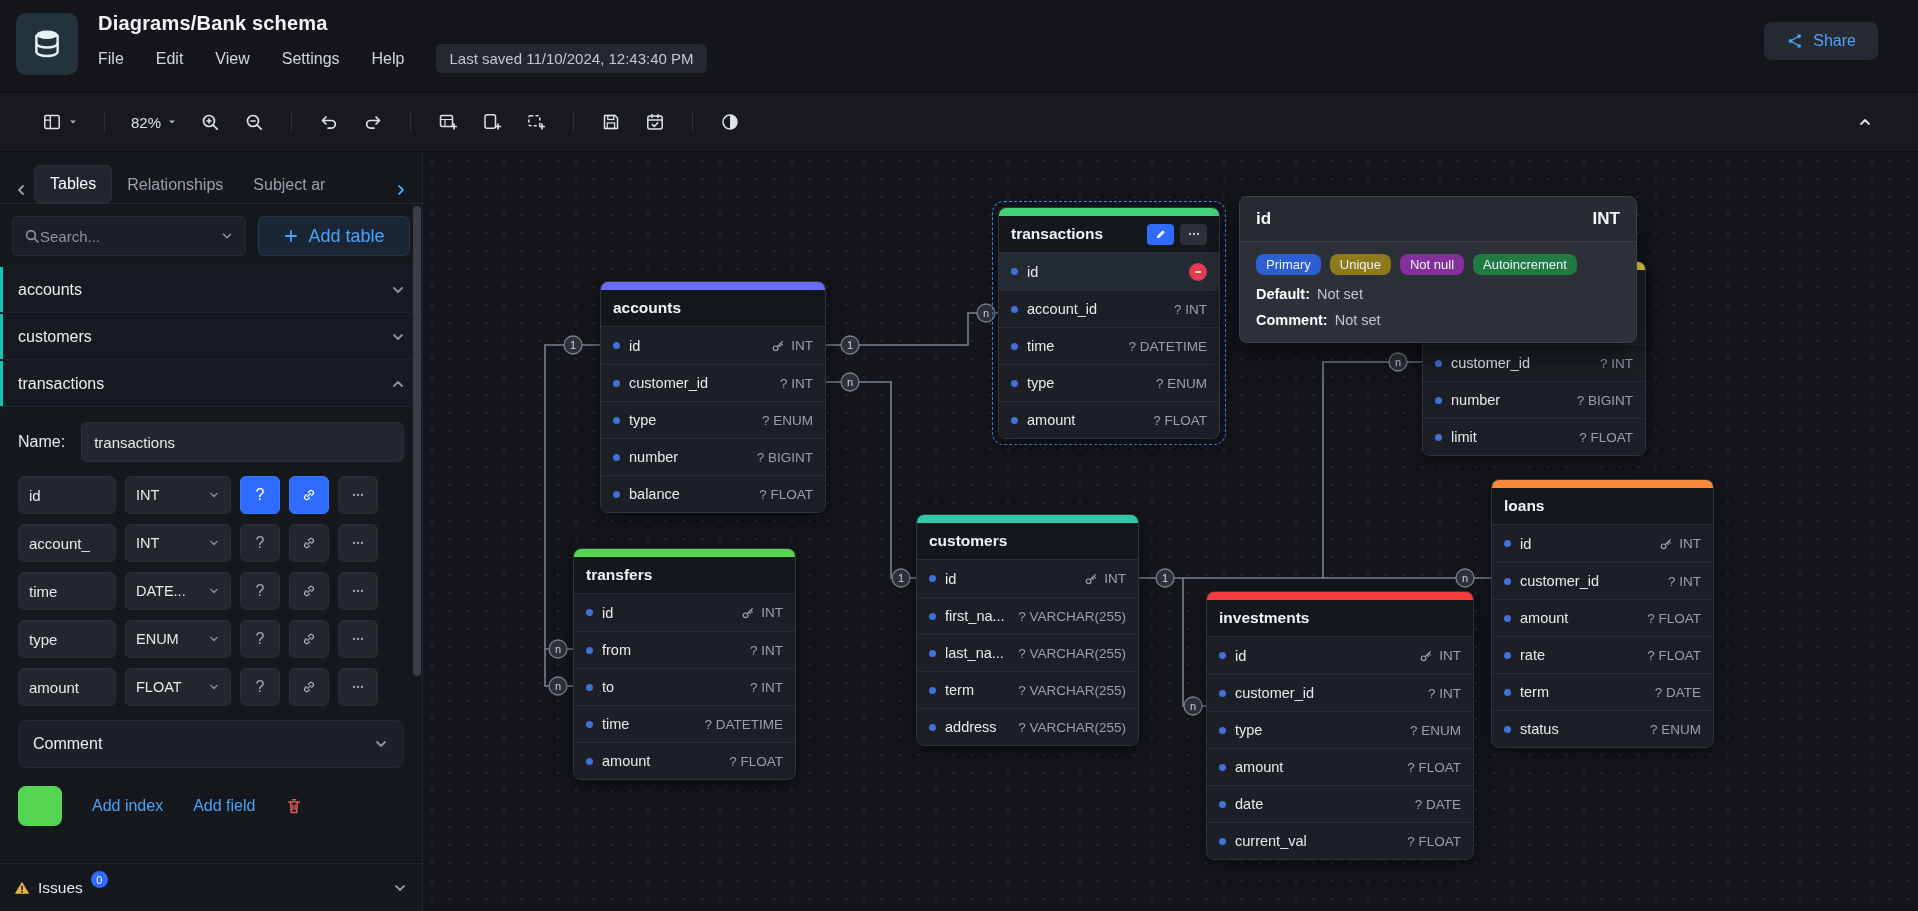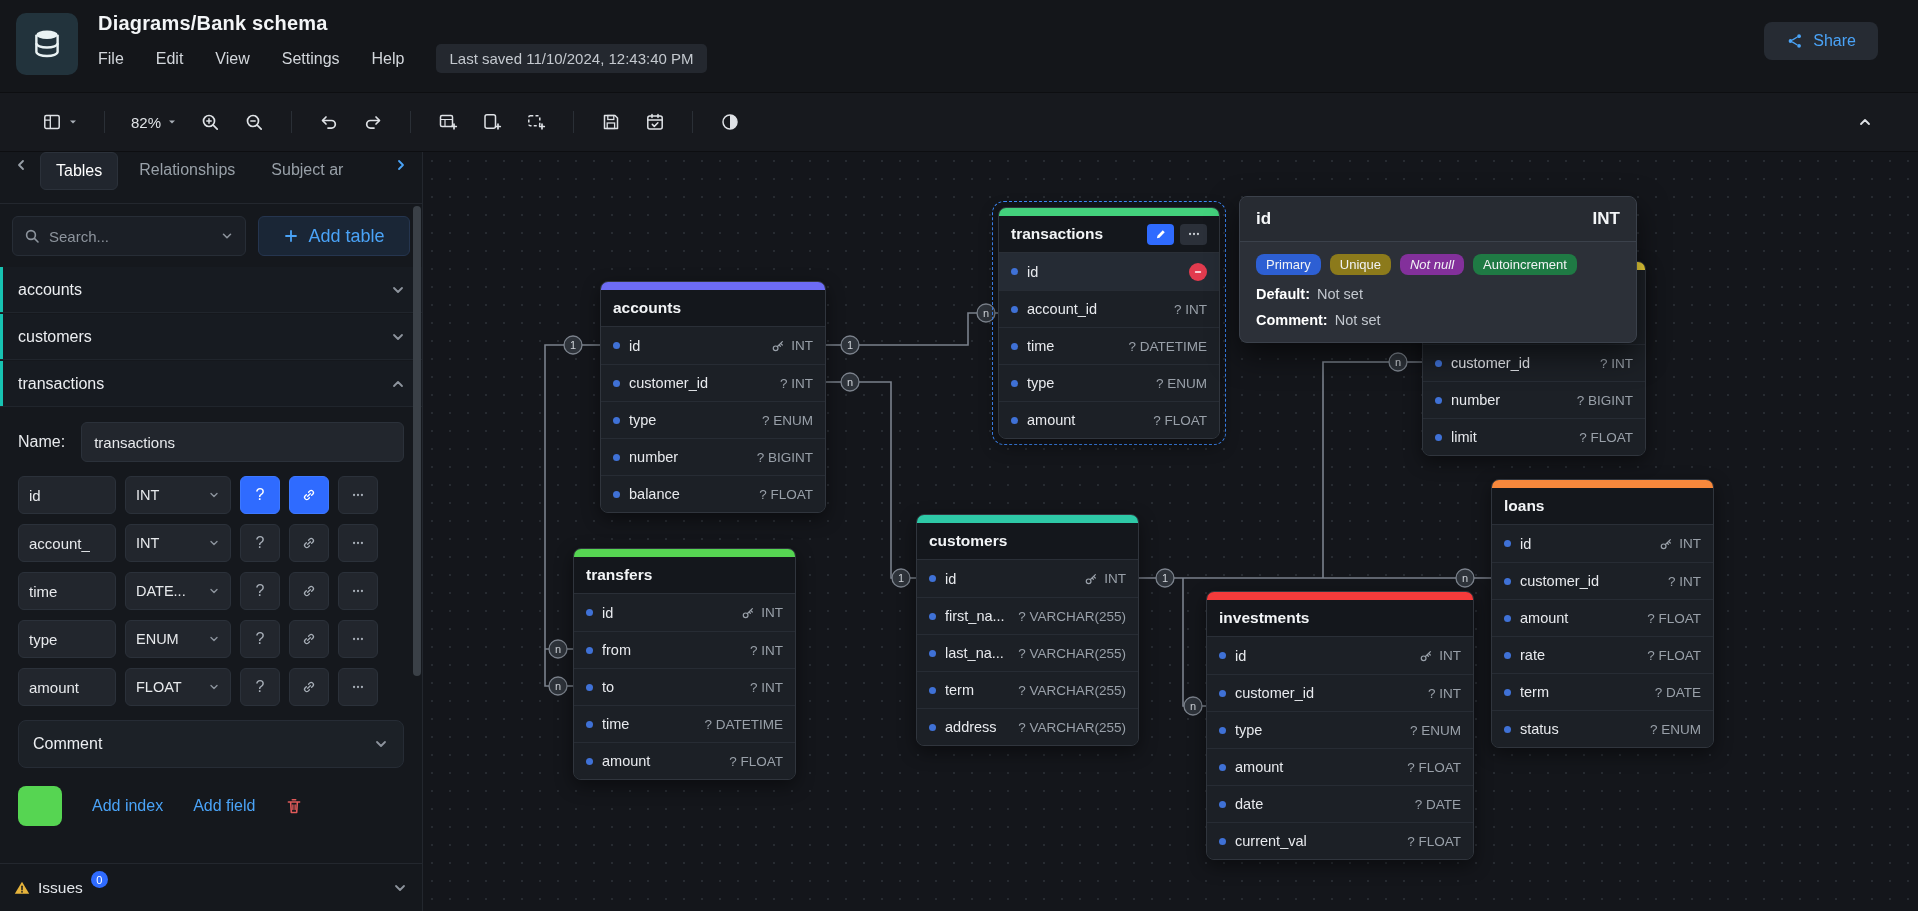--- a/index.html
+++ b/index.html
@@ -33,29 +33,29 @@
   .tb-sep { width:1px; height:22px; background:#2a2f36; margin:0 12px; }
   .tb-collapse { margin-left:auto; }
   .caret { color:#aab0b8; }
 
   
   .content { flex:1; display:flex; position:relative; min-height:0; }
 
   
   .sidebar { width:423px; background:#15181d; border-right:1px solid #23272e; display:flex;
     flex-direction:column; position:relative; flex:none; }
-  .side-tabs { height:52px; display:flex; align-items:flex-start; border-bottom:1px solid #23272e;
-    padding:0 8px; gap:6px; font-size:16px; color:#98a0a8; flex:none; }
+  .side-tabs { height:52px; display:flex; align-items:flex-end; border-bottom:1px solid #23272e;
+    padding:0 8px; font-size:16px; color:#98a0a8; flex:none; }
   .tab-nav { width:26px; height:26px; display:flex; align-items:center; justify-content:center; color:#98a0a8; }
   .tab-nav.blue { color:#4aa3f7; margin-left:auto; }
   .side-tab { padding:9px 15px; border-radius:6px; color:#98a0a8; font-size:16px; white-space:nowrap; }
   .side-tab.active { color:#ffffff; background:#21262e; border:1px solid #2b313a; }
   .search-row { padding:12px 12px 10px; display:flex; gap:12px; flex:none; }
   .search-box { flex:1; height:40px; background:#1b1f26; border:1px solid #272d36; border-radius:6px;
-    display:flex; align-items:center; padding:0 11px; gap:9px; color:#8d949d; font-size:15px; }
+    display:flex; align-items:center; padding:0 11px; color:#8d949d; font-size:15px; }
   .search-box .ph { flex:1; }
   .add-table-btn { width:152px; height:40px; background:#1a2636; border:1px solid #25354f; border-radius:6px;
     color:#4aa3f7; font-size:18px; display:flex; align-items:center; justify-content:center; gap:9px; }
   .acc-item { height:46px; margin:1px 0; background:#171b21; border-bottom:1px solid #20252c;
     display:flex; align-items:center; padding:0 16px 0 18px; font-size:16px; color:#eceef1; position:relative; }
   .acc-item::before { content:""; position:absolute; left:0; top:0; bottom:0; width:3px; background:#17c3b2; }
   .acc-item .chev { margin-left:auto; color:#8d949d; }
   .chev.up { transform:rotate(180deg); }
   .detail { padding:8px 18px 0; flex:1; min-height:0; }
   .name-row { display:flex; align-items:center; gap:16px; margin:6px 0 14px; font-size:16px; color:#e7e9ec; }
@@ -1036,21 +1036,21 @@
         <div class="tt-head">
           <span class="tt-name">id</span>
           <span class="tt-type">INT</span>
         </div>
         <div class="tt-badges">
 
             <span class="chip" style="background: rgb(45, 95, 211);">Primary</span>
 
             <span class="chip" style="background: rgb(140, 122, 27);">Unique</span>
 
-            <span class="chip" style="background: rgb(131, 48, 155); font-style: italic;">Not null</span>
+            <span class="chip" style="background: rgb(131, 48, 155);">Not null</span>
 
             <span class="chip" style="background: rgb(31, 122, 68);">Autoincrement</span>
 
         </div>
         <div class="tt-line"><b>Default:</b><span>Not set</span></div>
         <div class="tt-line"><b>Comment:</b><span>Not set</span></div>
       </div>
 
     </main>
   </div>

